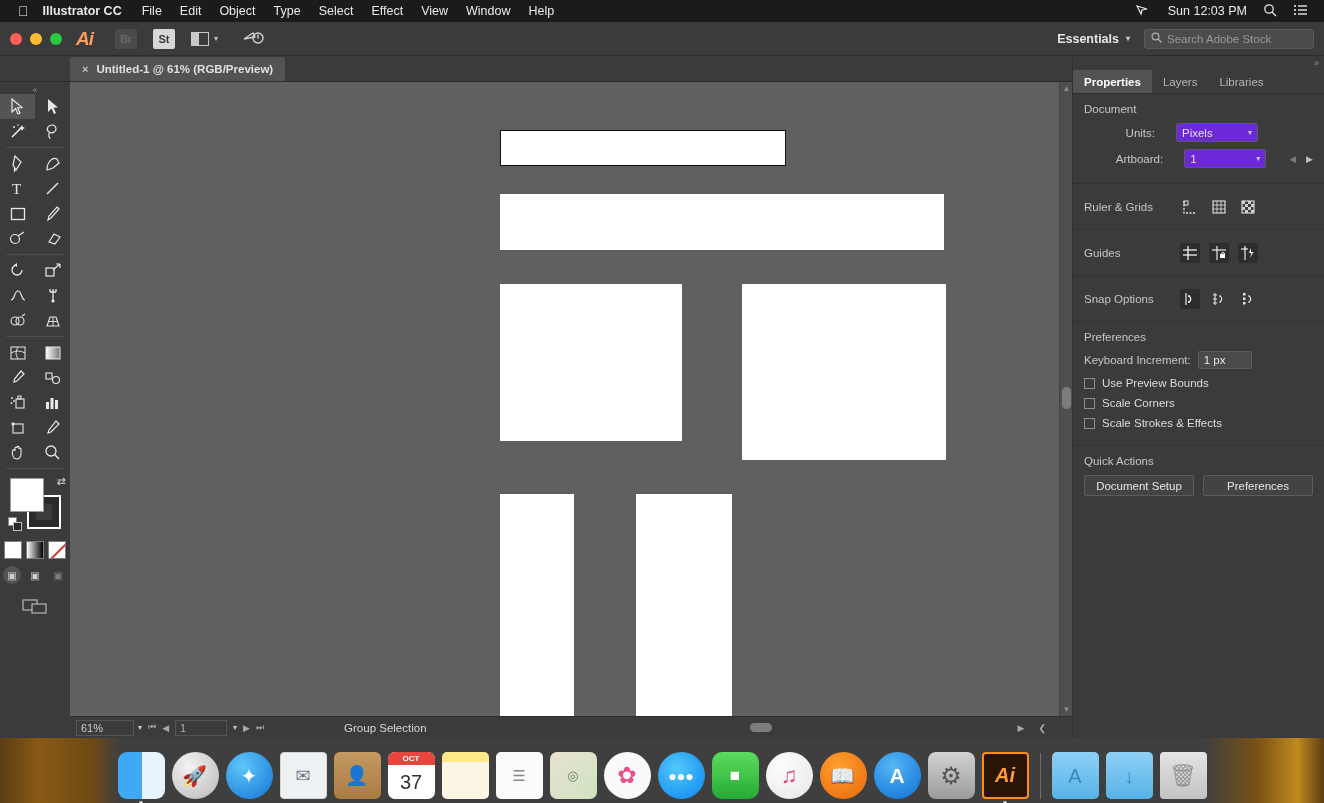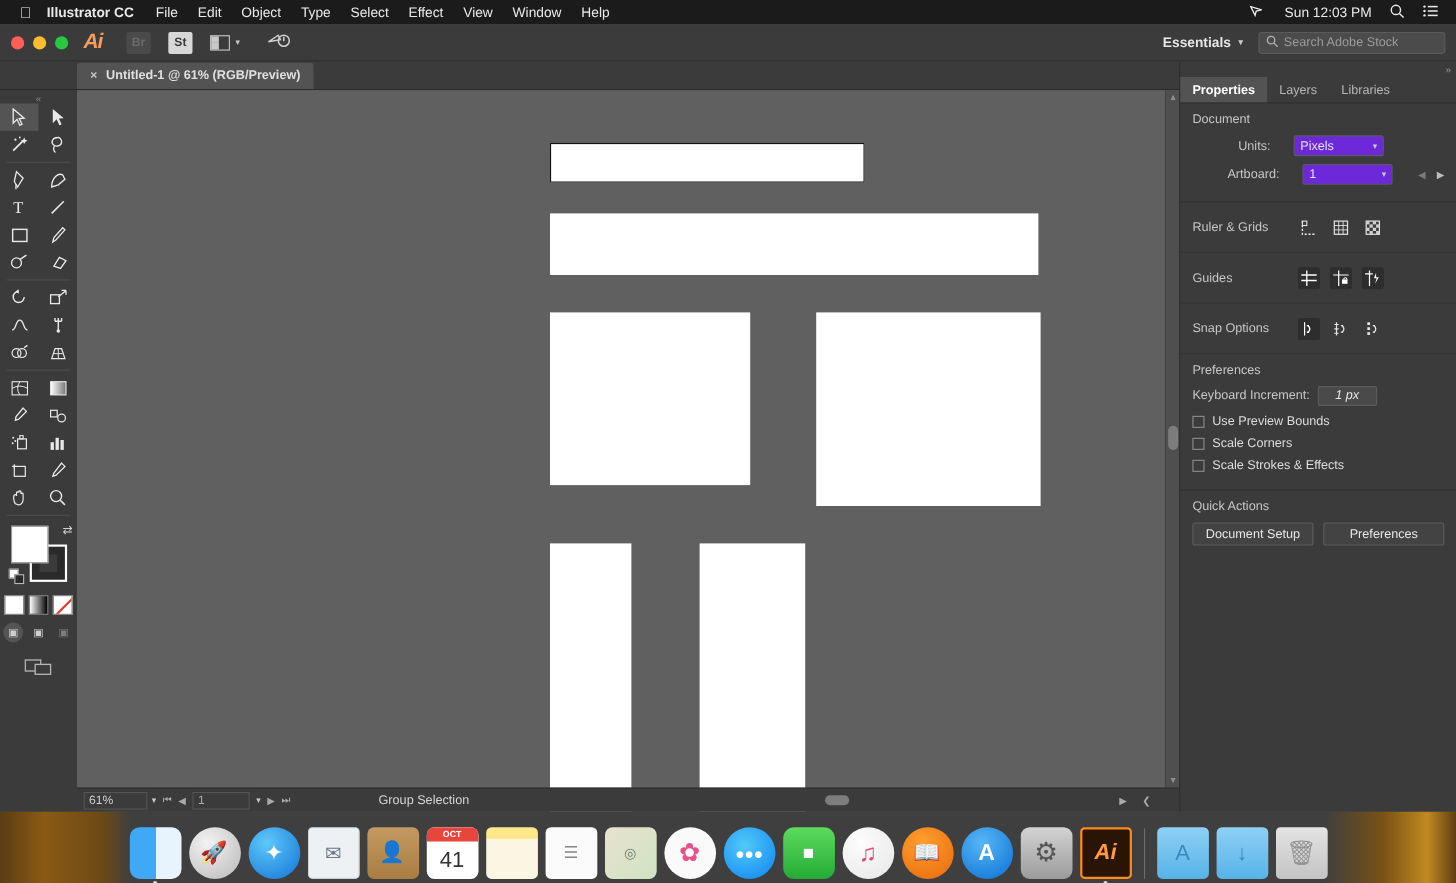--- a/index.html
+++ b/index.html
@@ -171,21 +171,21 @@
     background:#434343;border:1px solid #5d5d5d;border-radius:2px;color:#e6e6e6;
     font-size:11.5px;height:20px;display:flex;align-items:center;justify-content:center;
   }
   .editab{width:90px;margin-left:auto;}
   .rowline{display:flex;align-items:center;padding:4px 0;}
   .rowline .lbl{min-width:86px;}
   .iconset{display:flex;gap:9px;margin-left:10px;}
   .ibtn{width:20px;height:20px;display:flex;align-items:center;justify-content:center;border-radius:2px;color:#e4e4e4;}
   .ibtn.on{background:#2d2d2d;}
   .kbrow{display:flex;align-items:center;gap:7px;margin-bottom:8px;}
-  .kbfield{width:54px;height:18px;background:#4a4a4a;border:1px solid #5b5b5b;border-radius:2px;display:flex;align-items:center;padding:0 15px;color:#e8e8e8;font-size:11.5px;font-style:italic;}
+  .kbfield{width:54px;height:18px;background:#4a4a4a;border:1px solid #5b5b5b;border-radius:2px;display:flex;align-items:center;padding:0 5px;color:#e8e8e8;font-size:11.5px;}
   .cbrow{display:flex;align-items:center;gap:7px;margin-bottom:8px;}
   .cb{width:11px;height:11px;border:1px solid #8e8e8e;background:#3b3b3b;}
   .cblbl{font-size:11.5px;color:#dcdcdc;}
   .qa{display:flex;gap:9px;}
   .qa .btn{flex:1;height:21px;}
   .wallpaper{position:absolute;left:0;bottom:0;width:1324px;height:65px;
     background:linear-gradient(90deg,#5a3d12 0%,#8a5a15 3%,#6d4a14 7%,#3f3f3f 9%,#3f3f3f 91%,#7a5214 95%,#c08a20 98%,#5c3d11 100%);}
   .dock{position:absolute;left:0;bottom:0;width:1324px;height:65px;display:flex;align-items:flex-end;justify-content:center;gap:7px;padding-bottom:4px;}
   .dicon{width:47px;height:47px;border-radius:10px;position:relative;display:flex;align-items:center;justify-content:center;font-size:10px;color:#fff;overflow:hidden;}
   .rundot{position:absolute;bottom:-6px;left:50%;transform:translateX(-50%);width:4px;height:4px;border-radius:50%;background:#d9d9d9;}
@@ -738,21 +738,21 @@
       <div class="dicon i-finder"></div>
       <span class="rundot"></span>
     </div>
     <div class="dicon i-launch glyph">🚀</div>
     <div class="dicon i-safari glyph">✦</div>
     <div class="dicon i-mail glyph" style="color:#6a7a88;font-size:18px;">✉</div>
     <div class="dicon i-contacts glyph" style="font-size:19px;color:#8a6638;">👤</div>
     <div class="dicon i-calendar">
       <div class="caldots">
         <div class="calhdr">OCT</div>
-        <div class="calnum">41</div>
+        <div class="calnum">37</div>
       </div>
     </div>
     <div class="dicon i-notes"></div>
     <div class="dicon i-remind glyph" style="font-size:15px;color:#888;">☰</div>
     <div class="dicon i-maps glyph" style="font-size:13px;color:#6b7d6b;">◎</div>
     <div class="dicon i-photos glyph" style="font-size:23px;color:#e94f8a;">✿</div>
     <div class="dicon i-messages glyph" style="font-size:14px;">●●●</div>
     <div class="dicon i-facetime glyph" style="font-size:17px;">■</div>
     <div class="dicon i-itunes glyph" style="font-size:22px;color:#e0457b;">♫</div>
     <div class="dicon i-ibooks glyph" style="font-size:20px;">📖</div>

